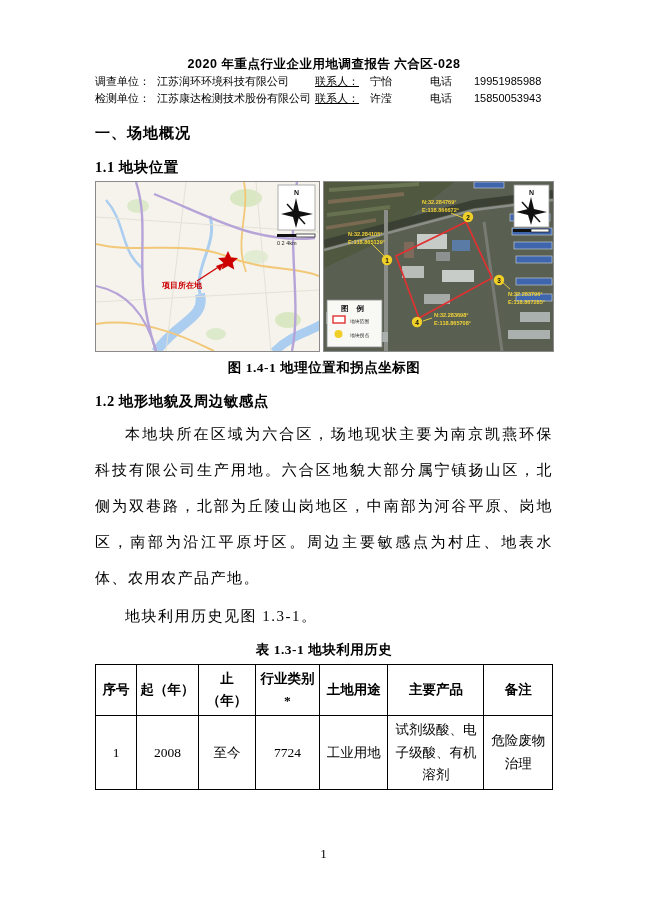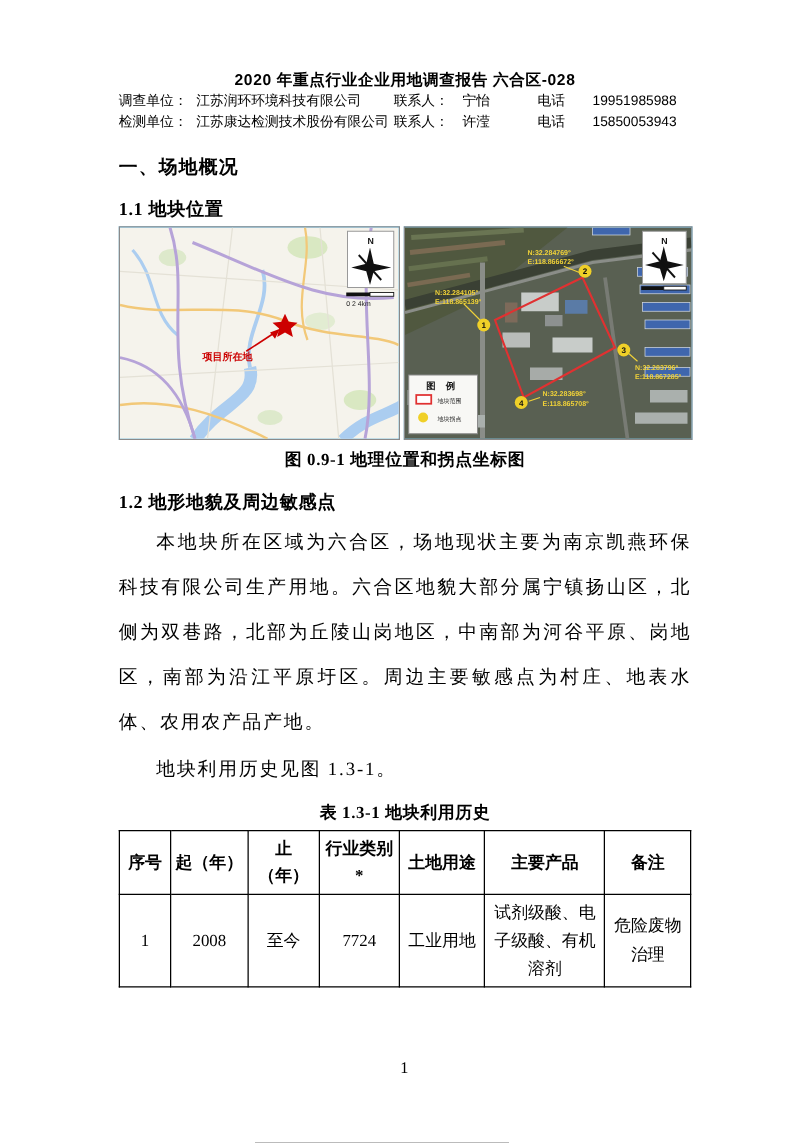--- a/index.html
+++ b/index.html
@@ -11,33 +11,33 @@
   .doc-title{
     text-align:center;font-weight:bold;font-size:12.5px;
     font-family:"Liberation Sans","DejaVu Sans",sans-serif;letter-spacing:.5px;
   }
   .contact-row{
     display:flex;font-size:11px;line-height:17px;
     font-family:"Liberation Sans","DejaVu Sans",sans-serif;white-space:nowrap;
   }
   .contact-row .c-label{width:62px;}
   .contact-row .c-unit{width:158px;}
-  .contact-row .c-clabel{width:55px;}
+  .contact-row .c-clabel{width:55px;text-decoration:underline;}
   .contact-row .c-contact{width:60px;}
   .contact-row .c-plabel{width:44px;}
   h1.sec{font-size:15px;margin:17px 0 0 0;letter-spacing:1px;}
   h2.sec{font-size:14.5px;margin:15px 0 0 0;letter-spacing:.5px;}
   p.body-par{
     font-size:15px;margin:5px 0 0 0;text-align:justify;
     text-indent:2em;letter-spacing:1.5px;
   }
   p.lh1{line-height:2.12;}
   p.lh2{line-height:2.4;}
   .maps{display:flex;justify-content:center;gap:3px;margin-top:4px;}
-  .map-frame{border:1px solid #8a8a8a;line-height:0;background:#7dd3fc;}
+  .map-frame{border:1px solid #8a8a8a;line-height:0;background:#0369a1;}
   .fig-caption,.tbl-caption{
     text-align:center;font-weight:bold;font-size:13.5px;margin-top:7px;letter-spacing:.5px;
   }
   .tbl-caption{margin-top:8px;}
   table.hist{
     width:100%;border-collapse:collapse;margin-top:5px;
     font-size:13.5px;table-layout:fixed;
   }
   table.hist th,table.hist td{
     border:1px solid #000;text-align:center;vertical-align:middle;
@@ -213,21 +213,21 @@
           <text x="205" y="13" font-size="7" fill="#111" font-weight="bold">N</text>
           <path d="M207 15 L210 27 L223 30 L210 33 L207 43 L204 33 L192 30 L204 27 Z" fill="#111"></path>
           <path d="M198 20 L207 30 L216 40" stroke="#111" stroke-width="1.5" fill="none"></path>
           <rect x="189" y="47" width="18" height="3" fill="#111"></rect>
           <rect x="207" y="47" width="18" height="3" fill="#fff" stroke="#111" stroke-width="0.7"></rect>
         </g>
       </svg>
     </div>
   </div>
 
-  <div class="fig-caption">图 0.9-1 地理位置和拐点坐标图</div>
+  <div class="fig-caption">图 1.4-1 地理位置和拐点坐标图</div>
 
   <h2 class="sec">1.2 地形地貌及周边敏感点</h2>
   <p class="body-par lh2">本地块所在区域为六合区，场地现状主要为南京凯燕环保科技有限公司生产用地。六合区地貌大部分属宁镇扬山区，北侧为双巷路，北部为丘陵山岗地区，中南部为河谷平原、岗地区，南部为沿江平原圩区。周边主要敏感点为村庄、地表水体、农用农产品产地。</p>
 
   <p class="body-par lh1">地块利用历史见图 1.3-1。</p>
 
   <div class="tbl-caption">表 1.3-1 地块利用历史</div>
 
   <table class="hist">
     <colgroup>

